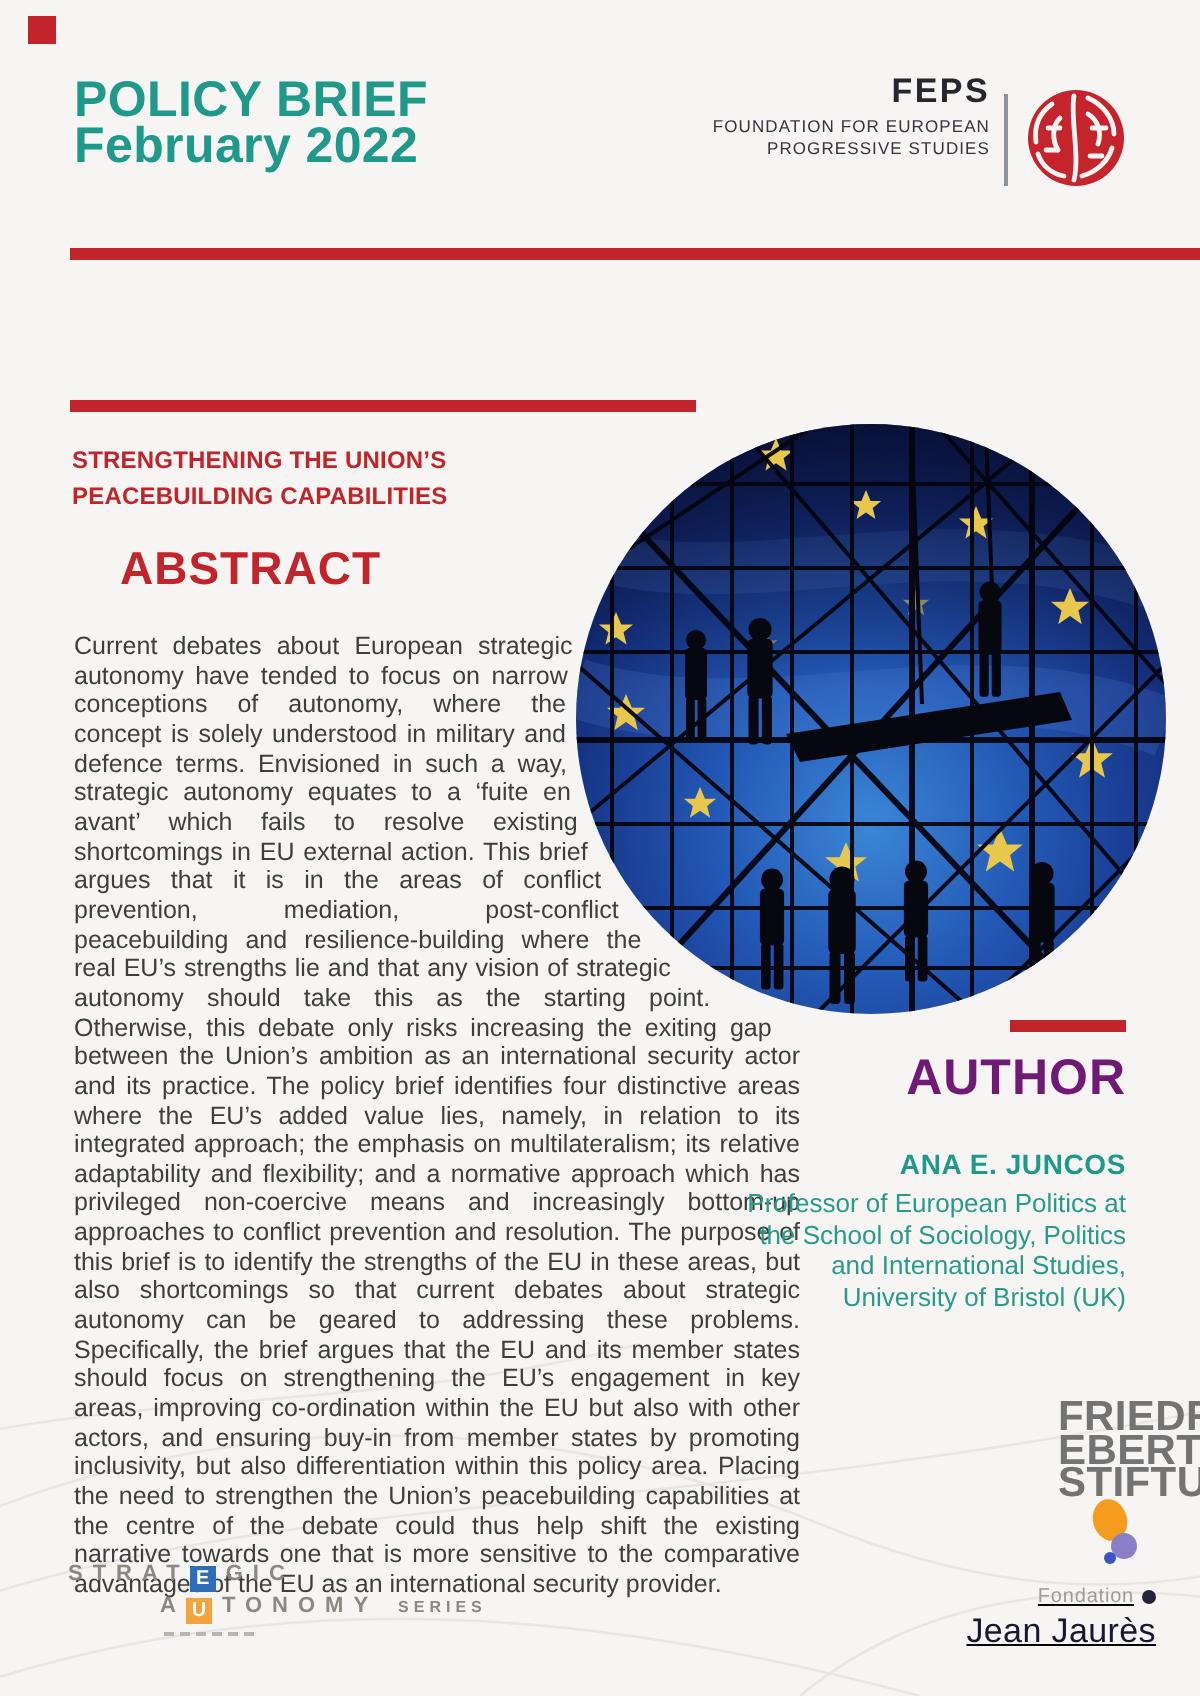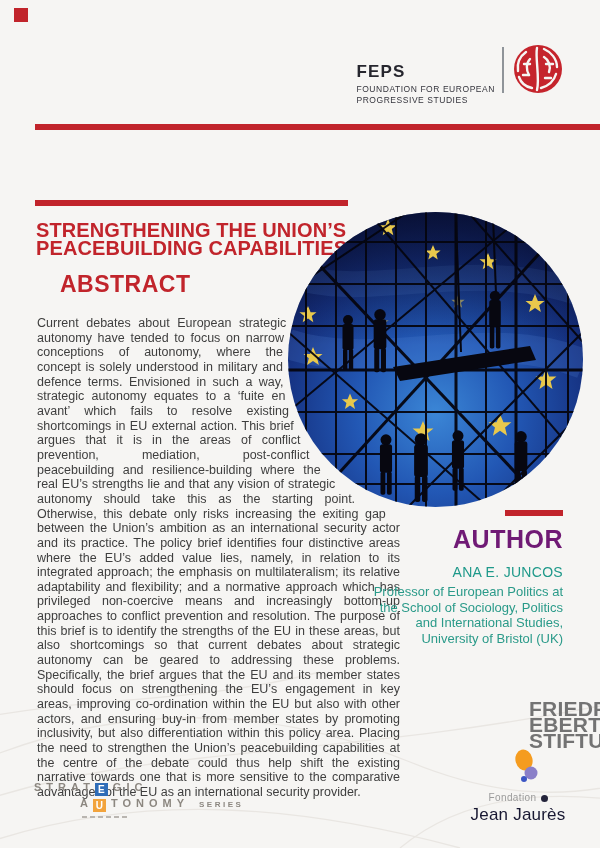--- a/index.html
+++ b/index.html
@@ -8,59 +8,59 @@
 
   
   .bg-curves{position:absolute;left:0;top:0;width:600px;height:848px;pointer-events:none;}
 
   
   .corner-square{position:absolute;left:14px;top:8px;width:14px;height:14px;background:#c1242b;}
 
   
   .kicker-block{position:absolute;left:37px;top:39px;color:#1e998a;font-weight:bold;
                 font-size:25px;line-height:23px;letter-spacing:0.2px;}
-  .feps-block{position:absolute;top:62px;right:105px;text-align:left;color:#26262e;}
+  .feps-block{position:absolute;top:36px;right:105px;text-align:right;color:#26262e;}
   .feps-acronym{font-size:17px;font-weight:bold;letter-spacing:1.2px;}
   .feps-name{font-size:8.5px;letter-spacing:0.55px;line-height:10.5px;color:#34343c;margin-top:2px;}
   .feps-divider{position:absolute;left:502px;top:47px;width:2px;height:46px;background:#8f9499;}
   .feps-brain{position:absolute;left:511px;top:42px;}
 
   
   .bar-top{position:absolute;left:35px;top:124px;width:565px;height:6px;background:#c1242b;}
   .doc-title{position:absolute;left:36px;top:132px;font-size:30px;line-height:33px;
              font-weight:bold;color:#c1242b;letter-spacing:-0.3px;}
   .bar-title{position:absolute;left:35px;top:200px;width:313px;height:6px;background:#c1242b;}
-  .doc-subtitle{position:absolute;left:36px;top:221px;font-size:20px;line-height:18px;
+  .doc-subtitle{position:absolute;left:36px;top:221px;font-size:12px;line-height:18px;
                 font-weight:bold;color:#c1242b;letter-spacing:0.1px;}
 
   
   .abstract-heading{position:absolute;left:36px;top:271px;font-size:23px;font-weight:bold;
                     color:#c1242b;letter-spacing:0.5px;margin-left:24px;}
   .body-text{position:absolute;left:37px;top:316px;width:363px;font-size:12.5px;
              line-height:14.65px;text-align:justify;color:#3e3e3e;}
   .circle-spacer{float:right;width:122px;height:202px;
                  shape-outside:circle(153px at 158px 46px);}
 
   
   .photo-circle{position:absolute;left:288px;top:212px;width:295px;height:295px;
                 border-radius:50%;overflow:hidden;}
 
   
   .author-block{position:absolute;right:37px;top:510px;text-align:right;}
   .author-bar{width:58px;height:6px;background:#c1242b;margin-left:auto;}
   .author-heading{margin-top:9px;font-size:25px;font-weight:bold;color:#701a75;letter-spacing:0.5px;}
-  .author-name{margin-top:10px;font-size:14px;font-weight:normal;color:#1e998a;letter-spacing:0.3px;}
+  .author-name{margin-top:20px;font-size:14px;font-weight:bold;color:#1e998a;letter-spacing:0.3px;}
   .author-bio{margin-top:4px;font-size:13px;line-height:15.5px;color:#2a9a89;}
 
   
   .fes-logo{position:absolute;left:482px;top:701px;color:#737373;font-weight:bold;
             font-size:21px;line-height:15px;letter-spacing:0.2px;margin-left:47px;}
   .fes-row{display:flex;align-items:center;gap:12px;}
   .fes-globe{margin-left:2px;}
-  .jj-logo{position:absolute;left:458px;top:748px;width:120px;text-align:center;}
+  .jj-logo{position:absolute;left:458px;top:748px;width:120px;text-align:right;text-decoration:underline;}
   .jj-mark{margin-left:14px;}
   .jj-small-row{font-size:10px;color:#9b9b9b;letter-spacing:0.4px;margin-top:-4px;}
   .jj-dot{display:inline-block;width:7px;height:7px;border-radius:50%;background:#23233a;
           vertical-align:middle;margin-left:4px;}
   .jj-name{font-size:17px;color:#181832;margin-top:2px;letter-spacing:0.2px;}
 
   
   .series-logo{position:absolute;left:34px;top:781px;}
   .series-line{font-size:11px;font-weight:bold;color:#8c8780;letter-spacing:5px;white-space:nowrap;}
   .series-line2{margin-left:46px;margin-top:1px;}
@@ -82,20 +82,24 @@
       <path d="M -30 720 C 90 695 190 705 320 672"></path>
       <path d="M -30 765 C 120 700 270 705 410 762 C 490 795 560 800 630 782"></path>
       <path d="M -30 805 C 150 742 330 762 630 700"></path>
       <path d="M -20 845 C 140 790 300 805 460 848"></path>
       <path d="M 400 848 C 460 798 540 788 630 802"></path>
     </g>
   </svg>
 
   <div class="corner-square"></div>
 
+  <div class="kicker-block">
+    <div>POLICY BRIEF</div>
+    <div>February 2022</div>
+  </div>
 
   <div class="feps-block">
     <div class="feps-acronym">FEPS</div>
     <div class="feps-name">
       <div>FOUNDATION FOR EUROPEAN</div>
       <div>PROGRESSIVE STUDIES</div>
     </div>
   </div>
   <div class="feps-divider"></div>
   <div class="feps-brain">

